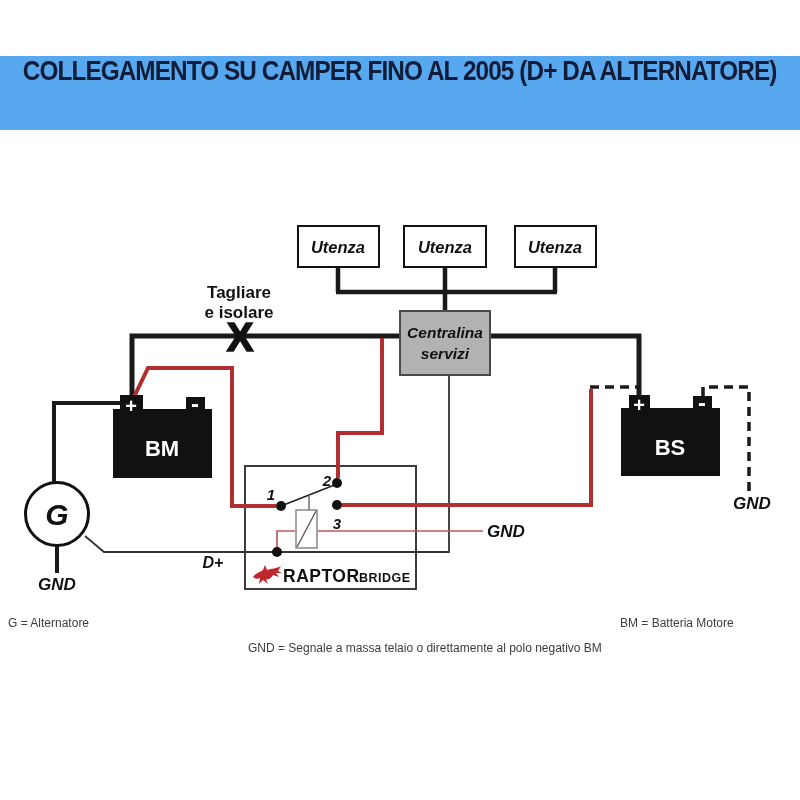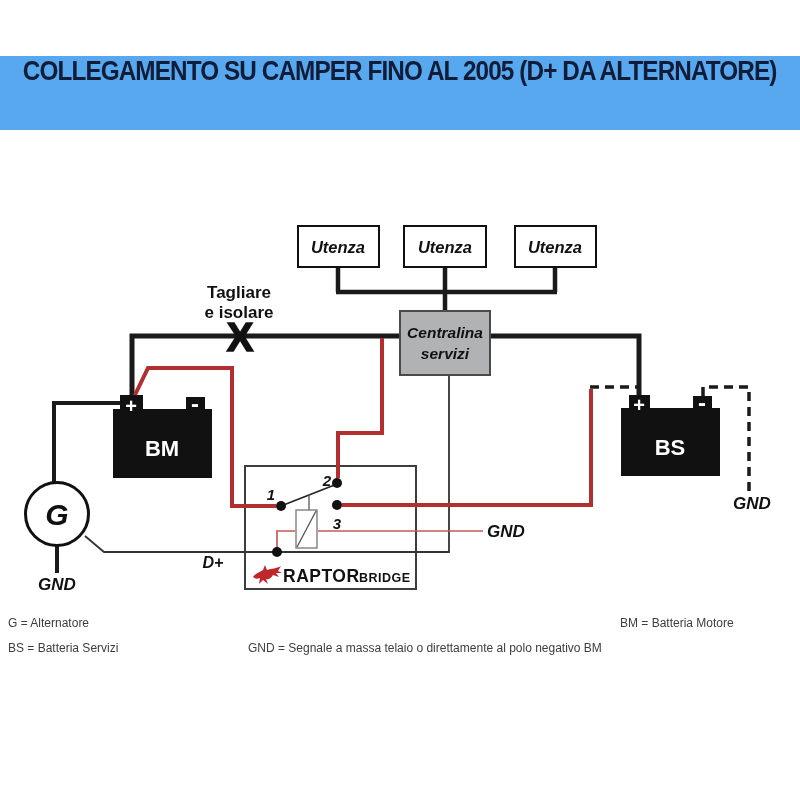--- a/index.html
+++ b/index.html
@@ -103,16 +103,15 @@
 
     <g transform="translate(252,560)">
       <path fill="#c0272d" d="M1 17 C4 13 8 12 11 10 L13 5 L15 10 C20 8 24 9 29 6 L26 11 L30 13 L24 13 L27 17 L21 15 C19 18 17 20 14 19 L16 24 L11 20 L7 24 L8 18 C5 19 3 19 1 17 Z"></path>
       <text class="lbl-b" x="31" y="22" font-size="17.5" fill="#2d2d2d" letter-spacing="0.5">RAPTOR</text>
       <text class="lbl-b" x="107" y="22" font-size="12.5" fill="#c0272d" letter-spacing="0.5">BRIDGE</text>
     </g>
   </svg>
 
   <span class="legend-item li0">G = Alternatore</span>
   <span class="legend-item li2">BM = Batteria Motore</span>
-  <span class="legend-item li3">BS = Batteria Servizi</span>
   <span class="legend-item li4">GND = Segnale a massa telaio o direttamente al polo negativo BM</span>
 
 </div>
 
 </body></html>

